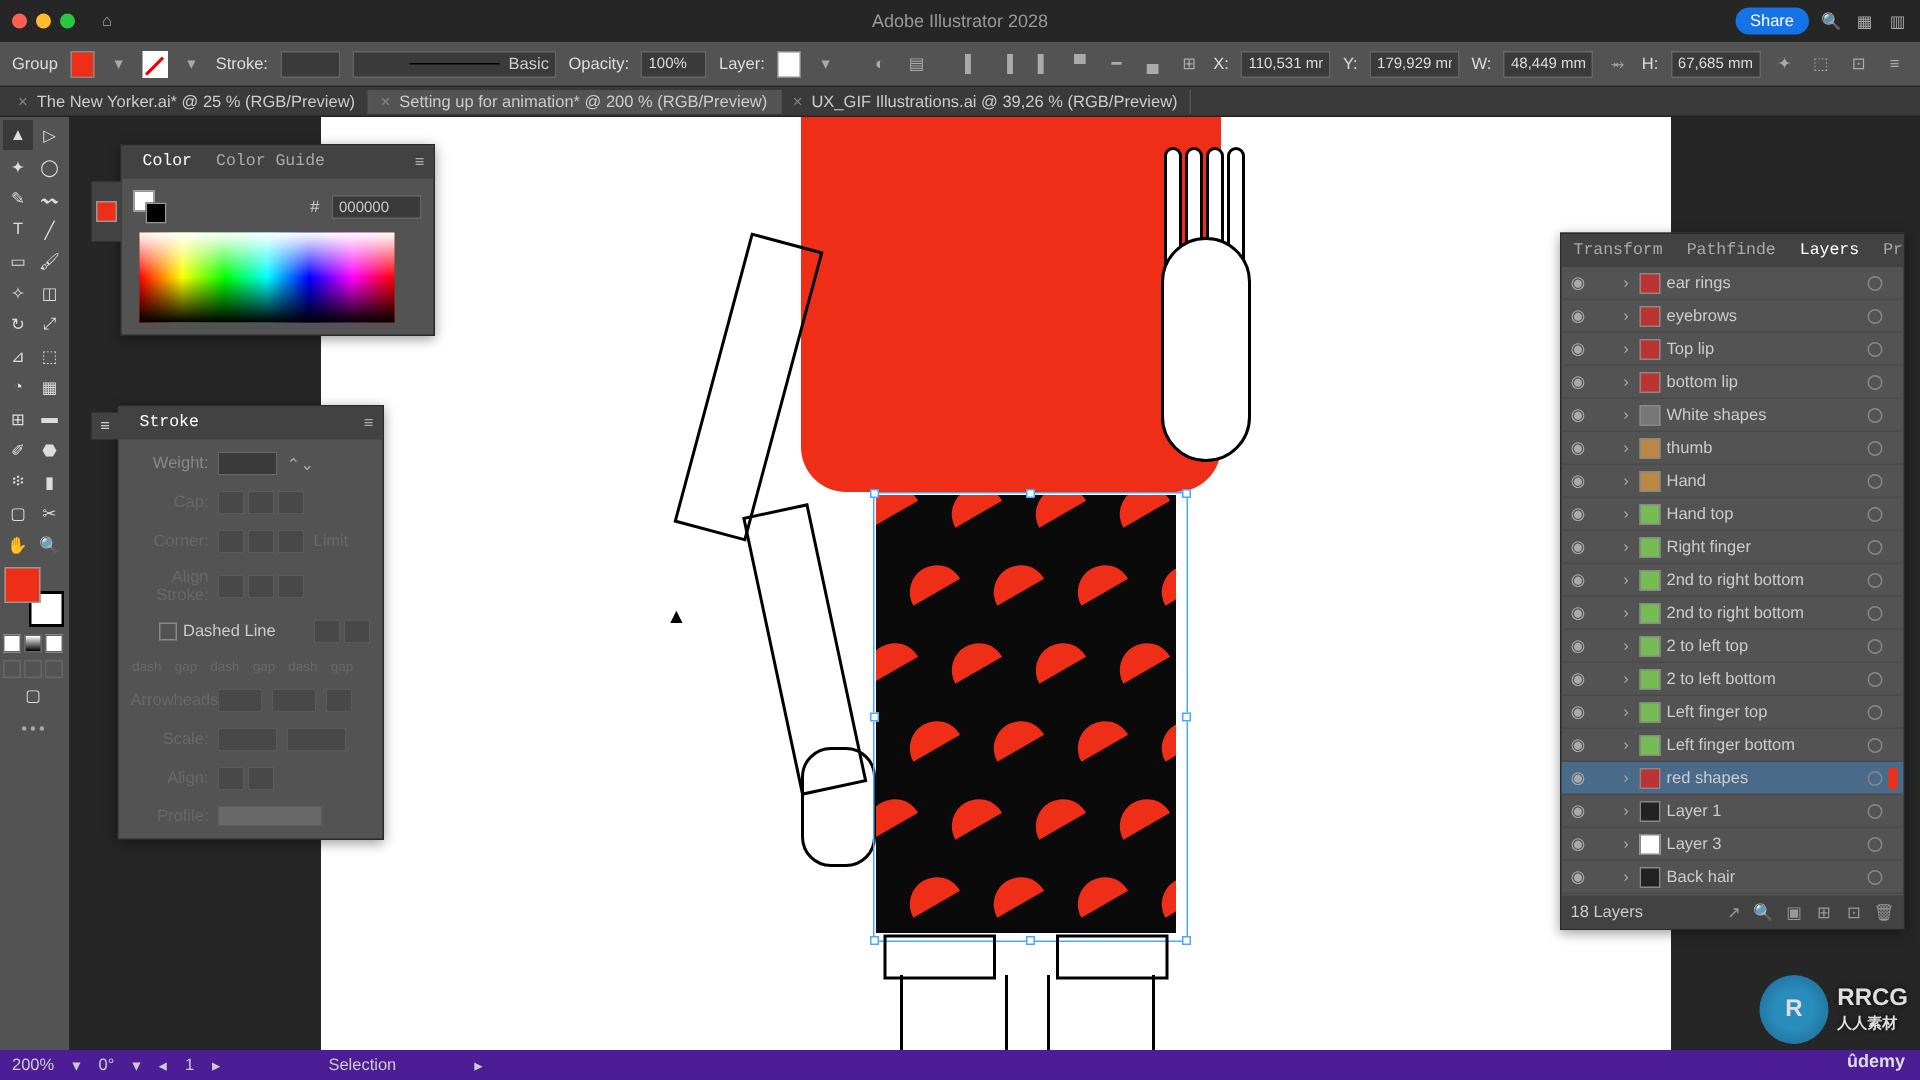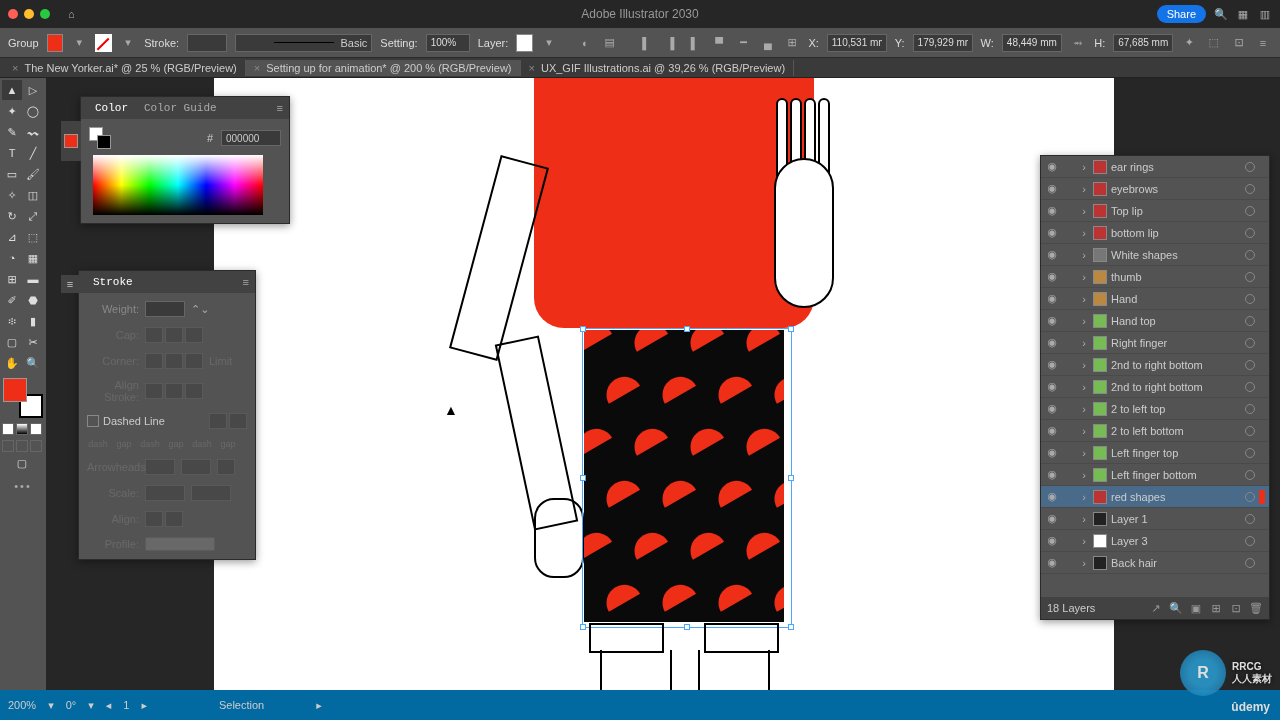--- a/index.html
+++ b/index.html
@@ -52,21 +52,21 @@
 .finger { position: absolute; width: 12px; height: 90px; border: 2px solid #000; border-radius: 6px; top: 0; background: #fff; }
 .skirt-wrap { position: absolute; left: 370px; top: 252px; width: 200px; height: 292px; }
 .skirt { width: 100%; height: 100%; background: #0a0a0a; position: relative; overflow: hidden; }
 .semi { position: absolute; width: 36px; height: 18px; background: #ee2e17; border-radius: 36px 36px 0 0; transform: rotate(-30deg); }
 .sel-box { position: absolute; left: 368px; top: 250px; width: 210px; height: 300px; border: 1px solid #4aa8ff; }
 .sel-h { position: absolute; width: 6px; height: 6px; background: #fff; border: 1px solid #4aa8ff; }
 .waist { position: absolute; left: 370px; top: 545px; width: 200px; height: 30px; display: flex; gap: 40px; justify-content: center; }
 .waist-seg { width: 75px; height: 100%; border: 2px solid #000; }
 .leg { position: absolute; width: 72px; height: 110px; border-left: 2px solid #000; border-right: 2px solid #000; top: 572px; }
 
-.status-bar { position: absolute; bottom: 0; left: 0; right: 0; height: 30px; background: #0369a1; display: flex; align-items: center; padding: 0 8px; gap: 12px; font-size: 10px; color: #bbb; }
+.status-bar { position: absolute; bottom: 0; left: 0; right: 0; height: 20px; background: #4c1d95; display: flex; align-items: center; padding: 0 8px; gap: 12px; font-size: 10px; color: #bbb; }
 
 .panel { position: absolute; background: #535353; border: 1px solid #2a2a2a; box-shadow: 0 2px 8px rgba(0,0,0,.4); }
 .panel-header { height: 22px; background: #424242; display: flex; align-items: center; padding: 0 6px; font-size: 10px; }
 .panel-tab { padding: 0 8px; color: #aaa; cursor: pointer; font-family: Liberation Mono, monospace; }
 .panel-tab.active { color: #fff; }
 .panel-menu { margin-left: auto; color: #aaa; }
 
 .color-panel { left: 80px; top: 96px; width: 210px; }
 .color-body { padding: 8px; display: flex; flex-direction: column; gap: 6px; }
 .color-strip { display: flex; align-items: center; gap: 8px; }
@@ -74,21 +74,21 @@
 .spectrum { width: 170px; height: 60px; background: linear-gradient(to bottom, rgba(255,255,255,1), rgba(255,255,255,0) 50%, rgba(0,0,0,0) 50%, rgba(0,0,0,1)), linear-gradient(to right, #f00, #ff0, #0f0, #0ff, #00f, #f0f, #f00); margin-left: 4px; }
 .color-side { position: absolute; left: -20px; top: 24px; width: 20px; height: 40px; background: #424242; display: flex; flex-direction: column; align-items: center; justify-content: center; }
 
 .stroke-panel { left: 78px; top: 270px; width: 178px; }
 .stroke-body { padding: 8px; display: flex; flex-direction: column; gap: 10px; }
 .sp-row { display: flex; align-items: center; gap: 6px; font-size: 10px; }
 .sp-label { width: 52px; text-align: right; color: #888; }
 .sp-input { width: 40px; height: 16px; background: #3a3a3a; border: 1px solid #666; font-size: 10px; padding: 0 3px; }
 .sp-btns { display: flex; gap: 2px; }
 .sp-btn { width: 18px; height: 16px; background: #3a3a3a; border: 1px solid #666; }
-.sp-check { display: flex; align-items: center; gap: 4px; }
+.sp-check { display: flex; align-items: center; gap: 4px; margin-left: 19px; }
 .sp-chk { width: 12px; height: 12px; border: 1px solid #888; }
 .sp-disabled { opacity: .4; }
 .dash-row { display: flex; gap: 4px; }
 .dash-box { width: 22px; text-align: center; font-size: 9px; color: #888; }
 .profile-bar { width: 70px; height: 14px; background: linear-gradient(#888, #888); border: 1px solid #666; }
 
 .layers-panel { right: 10px; top: 155px; width: 230px; height: 465px; display: flex; flex-direction: column; }
 .layers-tabs { height: 22px; background: #424242; display: flex; align-items: center; font-size: 10px; overflow: hidden; }
 .layers-list { flex: 1; overflow-y: auto; }
 .layer-row { height: 22px; display: flex; align-items: center; padding: 0 4px; gap: 4px; font-size: 10px; border-bottom: 1px solid #4a4a4a; }
@@ -99,55 +99,55 @@
 .layer-sw { width: 14px; height: 14px; border: 1px solid #888; flex-shrink: 0; }
 .layer-name { flex: 1; white-space: nowrap; overflow: hidden; }
 .layer-target { width: 10px; height: 10px; border: 1px solid #888; border-radius: 50%; }
 .layer-ind { width: 6px; height: 14px; }
 .layers-footer { height: 22px; background: #424242; display: flex; align-items: center; padding: 0 6px; font-size: 10px; }
 .lf-icons { margin-left: auto; display: flex; gap: 6px; }
 .lf-icon { width: 14px; height: 14px; color: #999; display: flex; align-items: center; justify-content: center; }
 
 .watermark { position: absolute; right: 8px; bottom: 24px; display: flex; align-items: center; gap: 6px; opacity: .85; }
 .wm-circle { width: 46px; height: 46px; border-radius: 50%; background: radial-gradient(circle,#2a9fd6 40%,#1a6fa0); display: flex; align-items: center; justify-content: center; color: #fff; font-weight: bold; font-size: 16px; }
-.wm-text { font-size: 10px; color: #fff; font-weight: bold; text-shadow: 0 0 4px #000; }
+.wm-text { font-size: 16px; color: #fff; font-weight: bold; text-shadow: 0 0 4px #000; }
 .udemy { position: absolute; right: 10px; bottom: 6px; color: #ddd; font-size: 12px; font-weight: bold; }
 </style>
 </head>
 <body>
 
 <div class="titlebar">
   <div class="traffic">
     <div class="dot red"></div>
     <div class="dot yellow"></div>
     <div class="dot green"></div>
   </div>
   <div class="home">⌂</div>
-  <div class="title-center">Adobe Illustrator 2030</div>
+  <div class="title-center">Adobe Illustrator 2028</div>
   <div class="share-area">
     <div class="share-btn">Share</div>
     <div class="icon-sm">🔍</div>
     <div class="icon-sm">▦</div>
     <div class="icon-sm">▥</div>
   </div>
 </div>
 
 <div class="control-bar">
   <span class="cb-label">Group</span>
   <div class="swatch-sm"></div>
   <span class="cb-icon">▾</span>
   <div class="swatch-line" style="width:18px;height:18px;"></div>
   <span class="cb-icon">▾</span>
   <span class="cb-label">Stroke:</span>
   <input class="cb-input" style="width: 40px;" value="">
   <div class="cb-dropdown cb-wide">
       <span style="border-top:1px solid #000;width:60px;margin-right:6px"></span>
       <span>Basic</span>
     </div>
-  <span class="cb-label">Setting:</span>
+  <span class="cb-label">Opacity:</span>
   <input class="cb-input" style="width: 44px;" value="100%">
   <span class="cb-label">Layer:</span>
   <div class="swatch-sm" style="background:#fff"></div>
   <span class="cb-icon">▾</span>
   <div class="cb-sep"></div>
   <div class="cb-icon">◐</div>
   <div class="cb-icon">▤</div>
   <div class="cb-sep"></div>
   <div class="cb-icon">▌</div>
   <div class="cb-icon">▐</div>
@@ -400,20 +400,26 @@
         </div>
       </div>
     <div class="sp-row sp-disabled">
         <span class="sp-label">Profile:</span>
         <div class="profile-bar"></div>
       </div>
   </div>
 </div>
 
 <div class="panel layers-panel">
+  <div class="layers-tabs" id="layers-tabs">
+      <div class="panel-tab">Transform</div>
+      <div class="panel-tab">Pathfinde</div>
+      <div class="panel-tab active">Layers</div>
+      <div class="panel-tab">Propertie</div>
+    </div>
   <div class="layers-list" id="layers-list">
       <div class="layer-row">
         <div class="layer-eye">◉</div>
     <div class="layer-lock"></div>
     <div class="layer-exp">›</div>
     <div class="layer-sw" style="background:#b33"></div>
     <div class="layer-name">ear rings</div>
     <div class="layer-target"></div>
     <div class="layer-ind" style="background:"></div>
       </div>

